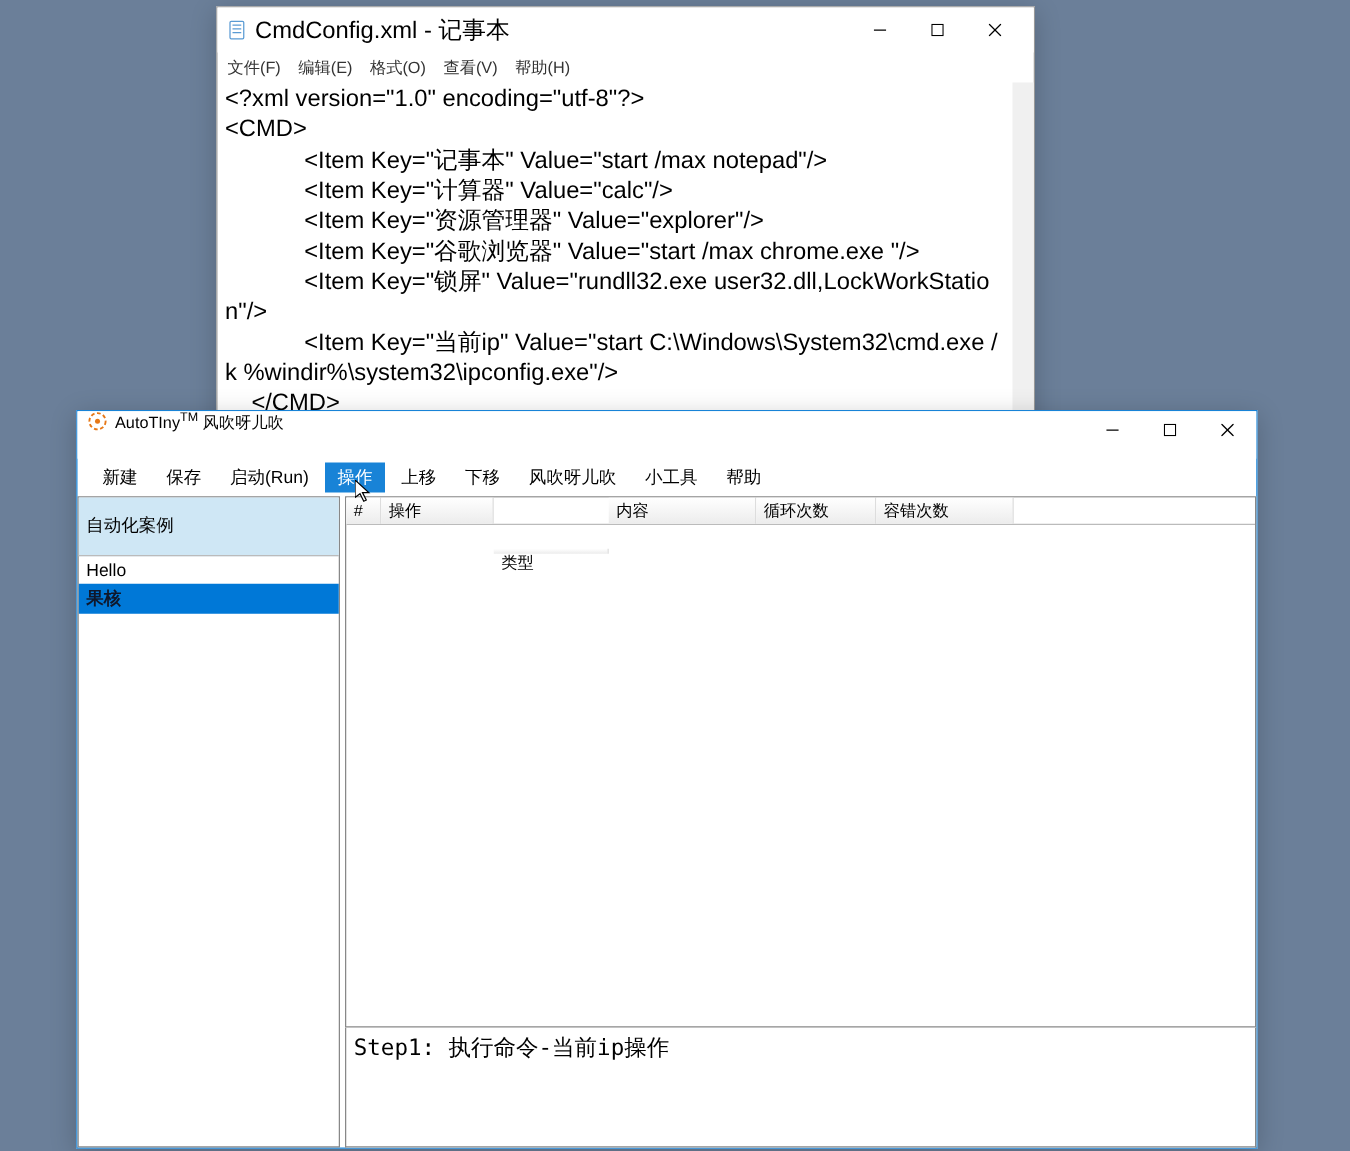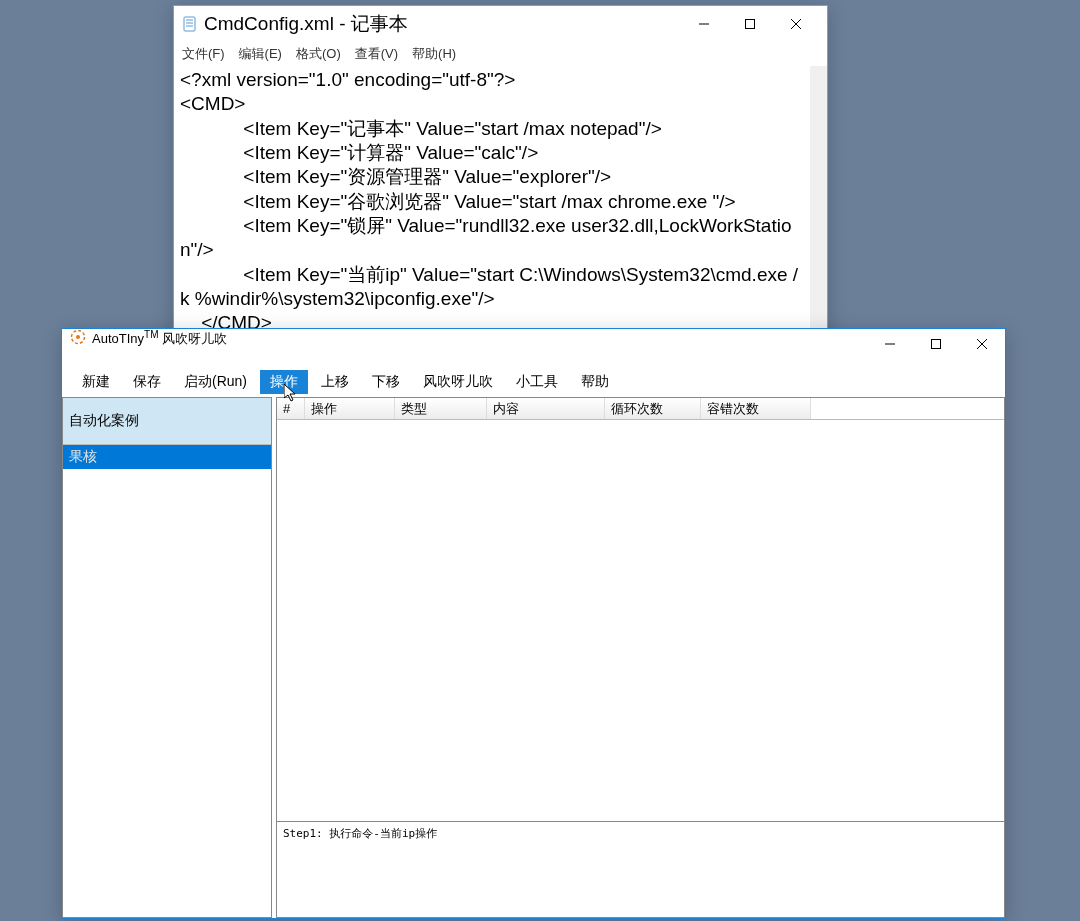--- a/index.html
+++ b/index.html
@@ -28,33 +28,33 @@
     .at-title .spacer { flex: 1; }
     .at-sys { display: flex; }
     .at-sys .btn { width: 46px; height: 30px; display: flex; align-items: center; justify-content: center; cursor: pointer; }
     .at-toolbar { height: 30px; display: flex; align-items: center; padding: 0 10px; gap: 3px; font-size: 14px; }
     .at-toolbar .tb { padding: 3px 10px; cursor: pointer; }
     .at-toolbar .tb.active { background: #1883d7; color: #fff; }
     .at-content { display: flex; height: calc(100% - 68px); }
     .at-left { width: 210px; border: 1px solid #888; display: flex; flex-direction: column; }
     .at-left-header { background: #cfe7f5; padding: 14px 6px; font-size: 14px; border-bottom: 1px solid #bbb; }
     .at-left-item { padding: 3px 6px; font-size: 14px; cursor: pointer; }
-    .at-left-item.selected { background: #0078d7; color: #e5e5e5; }
+    .at-left-item.selected { background: #0078d7; color: #0f172a; font-weight: bold; }
     .at-right { flex: 1; display: flex; flex-direction: column; margin-left: 4px; }
     .at-table-wrap { flex: 1; border: 1px solid #888; background: #fff; position: relative; overflow: hidden; }
     .at-thead { display: flex; height: 22px; background: #fff; border-bottom: 1px solid #bbb; }
     .at-th { border-right: 1px solid #ddd; font-size: 13px; padding: 2px 6px; line-height: 18px; background: linear-gradient(#fff,#ececec); }
     .at-th:nth-child(1){width:28px;}
     .at-th:nth-child(2){width:90px;}
-    .at-th:nth-child(3){width:92px;}
+    .at-th:nth-child(3){width:92px;margin-top:41px;}
     .at-th:nth-child(4){width:118px;}
     .at-th:nth-child(5){width:96px;}
     .at-th:nth-child(6){width:110px;}
     .at-th:nth-child(7){flex:1;}
-    .at-log { height: 96px; border: 1px solid #888; border-top: none; background: #fff; padding: 4px 6px; font-family: "SimSun", monospace; font-size: 11px; }
+    .at-log { height: 96px; border: 1px solid #888; border-top: none; background: #fff; padding: 4px 6px; font-family: "SimSun", monospace; font-size: 18px; }
     .cursor { position:absolute; left:284px; top:384px; pointer-events:none; z-index:50; }
   </style>
 </head>
 <body>
 
 <div class="window" id="notepad">
   <div class="np-title">
     <span class="icon">
       <svg width="16" height="16" viewBox="0 0 16 16">
           <rect x="2" y="1" width="11" height="14" rx="1" fill="#fff" stroke="#5a9bd4" stroke-width="1"></rect>
@@ -141,20 +141,21 @@
       <div class="tb">上移</div>
       <div class="tb">下移</div>
       <div class="tb">风吹呀儿吹</div>
       <div class="tb">小工具</div>
       <div class="tb">帮助</div>
     </div>
   <div class="at-content">
     <div class="at-left">
       <div class="at-left-header">自动化案例</div>
       <div id="at-left-items">
+          <div class="at-left-item">Hello</div>
           <div class="at-left-item selected">果核</div>
         </div>
     </div>
     <div class="at-right">
       <div class="at-table-wrap">
         <div class="at-thead" id="at-thead">
             <div class="at-th">#</div>
             <div class="at-th">操作</div>
             <div class="at-th">类型</div>
             <div class="at-th">内容</div>

